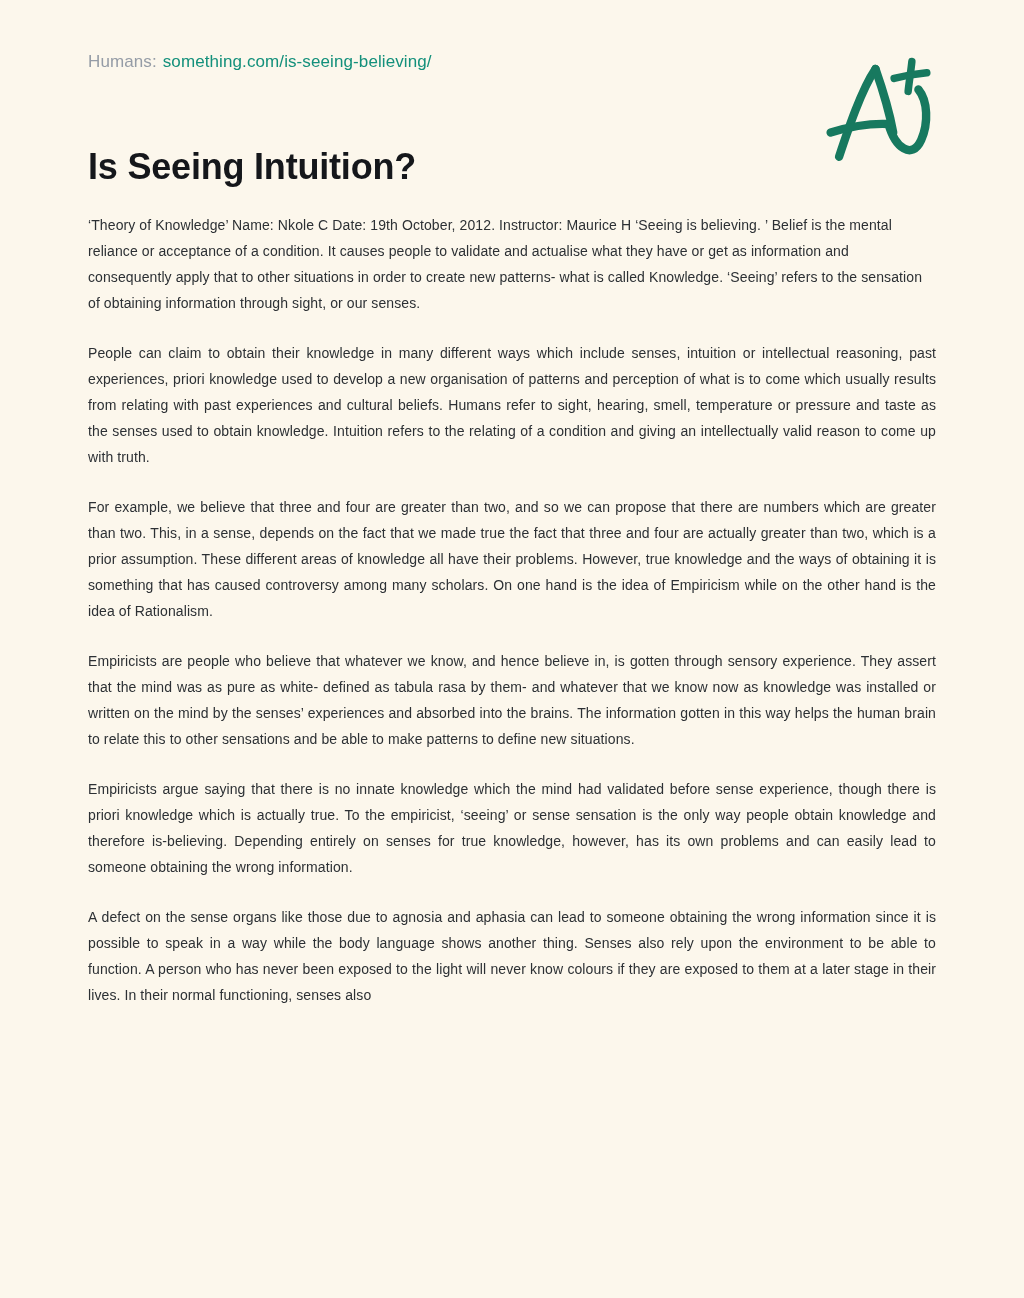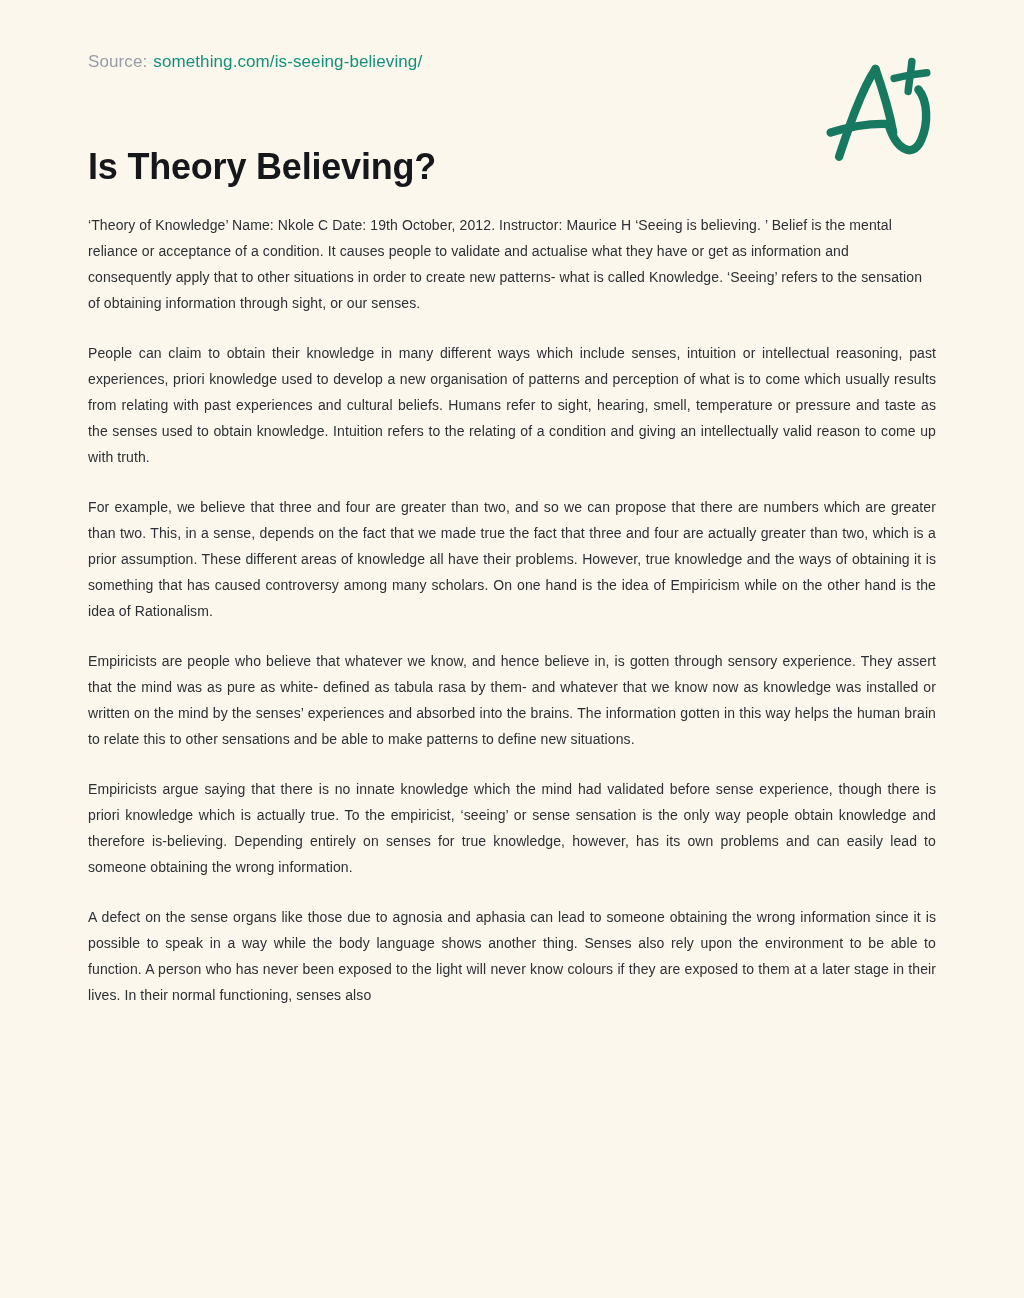--- a/index.html
+++ b/index.html
@@ -70,42 +70,42 @@
   }
 </style>
 </head>
 <body>
 
 <div class="page">
   <div class="content">
 
     <div class="header-row">
       <div class="source-row">
-        <span class="source-label">Source:</span><a class="source-link">something.com/is-seeing-believing/</a>
+        <span class="source-label">Humans:</span><a class="source-link">something.com/is-seeing-believing/</a>
       </div>
 
       <div class="logo">
         <svg width="112" height="122" viewBox="0 0 120 130" fill="none" xmlns="http://www.w3.org/2000/svg">
 
           <path d="M14 114 C 24 84, 38 42, 53 20" stroke="#17795f" stroke-width="9" stroke-linecap="round" fill="none"></path>
 
           <path d="M53 20 C 60 40, 68 66, 72 88" stroke="#17795f" stroke-width="9" stroke-linecap="round" fill="none"></path>
 
           <path d="M5 88 C 25 82, 48 78, 67 79" stroke="#17795f" stroke-width="9" stroke-linecap="round" fill="none"></path>
 
           <path d="M67 79 C 74 104, 92 118, 102 96 C 110 78, 109 54, 99 42" stroke="#17795f" stroke-width="9" stroke-linecap="round" fill="none"></path>
 
           <path d="M92 12 C 91 22, 89 34, 88 44" stroke="#17795f" stroke-width="8" stroke-linecap="round" fill="none"></path>
 
           <path d="M73 30 C 85 27, 97 25, 108 24" stroke="#17795f" stroke-width="8" stroke-linecap="round" fill="none"></path>
         </svg>
       </div>
     </div>
 
-    <div class="essay-title">Is Theory Believing?</div>
+    <div class="essay-title">Is Seeing Intuition?</div>
 
     <div class="essay-body">
       <p class="ragged">‘Theory of Knowledge’ Name: Nkole C Date: 19th October, 2012. Instructor: Maurice H ‘Seeing is believing. ’ Belief is the mental reliance or acceptance of a condition. It causes people to validate and actualise what they have or get as information and consequently apply that to other situations in order to create new patterns- what is called Knowledge. ‘Seeing’ refers to the sensation of obtaining information through sight, or our senses.</p>
       <p>People can claim to obtain their knowledge in many different ways which include senses, intuition or intellectual reasoning, past experiences, priori knowledge used to develop a new organisation of patterns and perception of what is to come which usually results from relating with past experiences and cultural beliefs. Humans refer to sight, hearing, smell, temperature or pressure and taste as the senses used to obtain knowledge. Intuition refers to the relating of a condition and giving an intellectually valid reason to come up with truth.</p>
       <p>For example, we believe that three and four are greater than two, and so we can propose that there are numbers which are greater than two. This, in a sense, depends on the fact that we made true the fact that three and four are actually greater than two, which is a prior assumption. These different areas of knowledge all have their problems. However, true knowledge and the ways of obtaining it is something that has caused controversy among many scholars. On one hand is the idea of Empiricism while on the other hand is the idea of Rationalism.</p>
       <p>Empiricists are people who believe that whatever we know, and hence believe in, is gotten through sensory experience. They assert that the mind was as pure as white- defined as tabula rasa by them- and whatever that we know now as knowledge was installed or written on the mind by the senses’ experiences and absorbed into the brains. The information gotten in this way helps the human brain to relate this to other sensations and be able to make patterns to define new situations.</p>
       <p>Empiricists argue saying that there is no innate knowledge which the mind had validated before sense experience, though there is priori knowledge which is actually true. To the empiricist, ‘seeing’ or sense sensation is the only way people obtain knowledge and therefore is-believing. Depending entirely on senses for true knowledge, however, has its own problems and can easily lead to someone obtaining the wrong information.</p>
       <p>A defect on the sense organs like those due to agnosia and aphasia can lead to someone obtaining the wrong information since it is possible to speak in a way while the body language shows another thing. Senses also rely upon the environment to be able to function. A person who has never been exposed to the light will never know colours if they are exposed to them at a later stage in their lives. In their normal functioning, senses also</p>
     </div>
 

